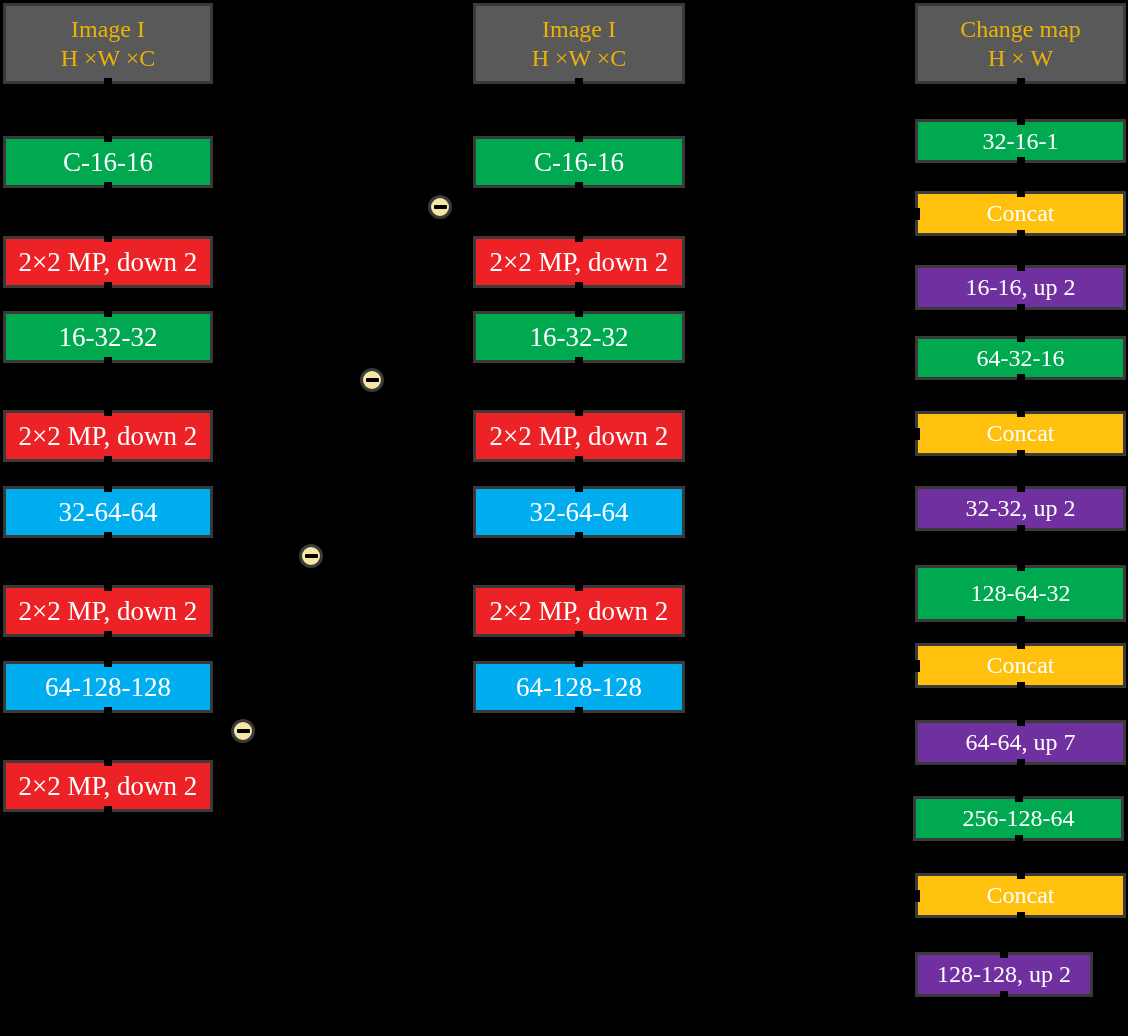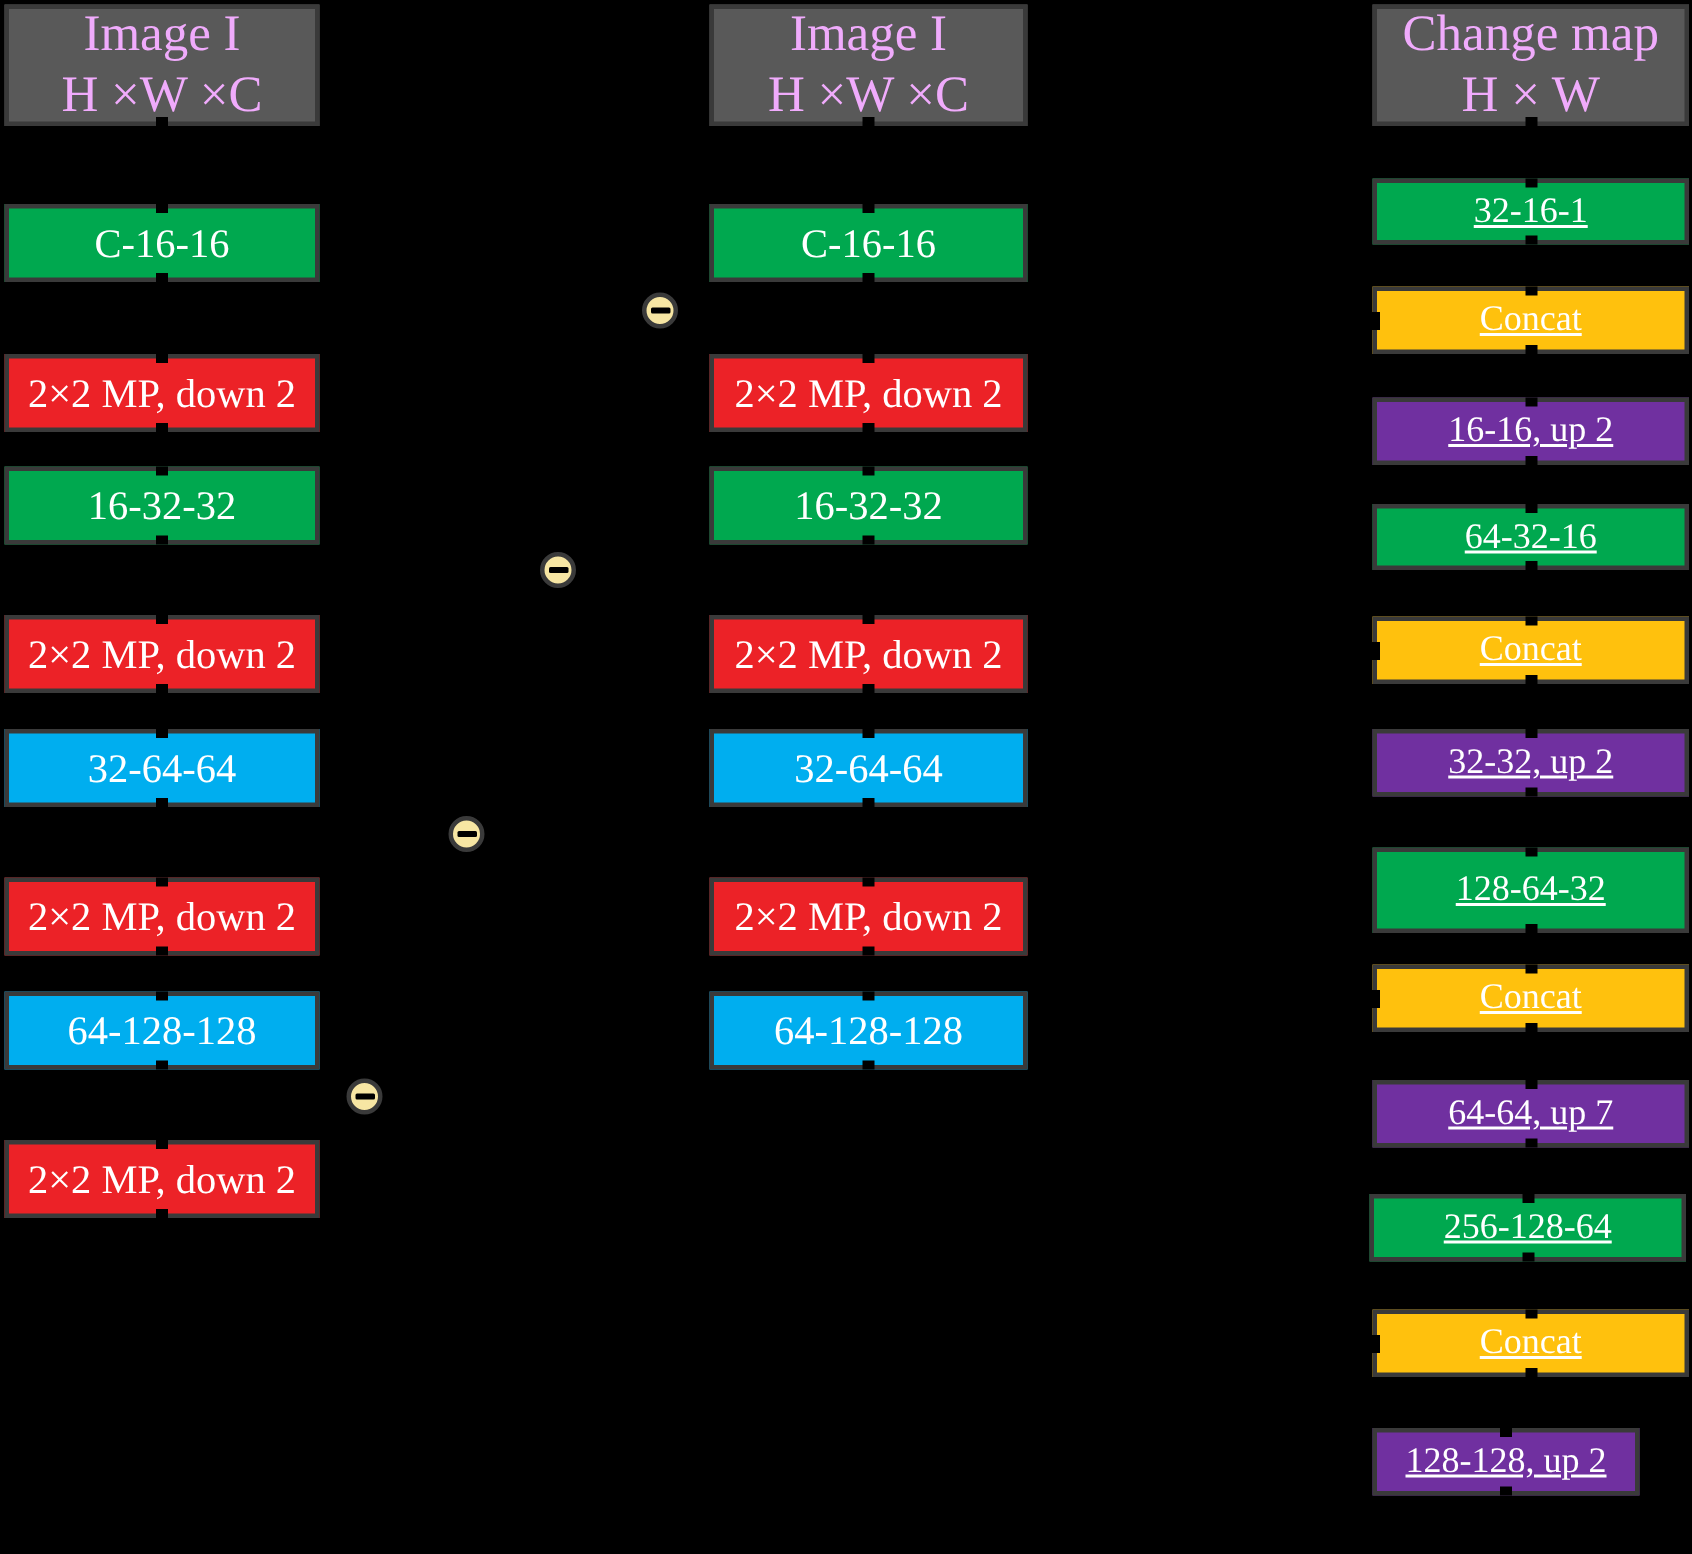--- a/index.html
+++ b/index.html
@@ -26,27 +26,27 @@
   
   .box::before{
     content:"";position:absolute;top:-3px;left:50%;margin-left:-4px;
     width:8px;height:6px;background:#000;
   }
   .box::after{
     content:"";position:absolute;bottom:-3px;left:50%;margin-left:-4px;
     width:8px;height:6px;background:#000;
   }
   .header::before{content:none;}
-  .header{background:#595959;font-size:34px;color:#f0abfc;}
+  .header{background:#595959;font-size:24px;color:#eab308;}
   .green { background:#00a84f; }
   .red   { background:#ec2227; }
   .blue  { background:#00aeef; }
   .yellow{ background:#ffc10d; }
   .purple{ background:#7030a0; }
-  .dec{ font-size:24px;text-decoration:underline; }
+  .dec{ font-size:24px; }
   .lbl{ pointer-events:none; }
   
   .lnotch{
     position:absolute;left:-4px;top:50%;transform:translateY(-50%);
     width:6px;height:12px;background:#000;display:block;
   }
   
   .op{
     position:absolute;width:24px;height:24px;border-radius:50%;
     box-sizing:border-box;background:#f7e6a3;border:3px solid #3a3a3a;

